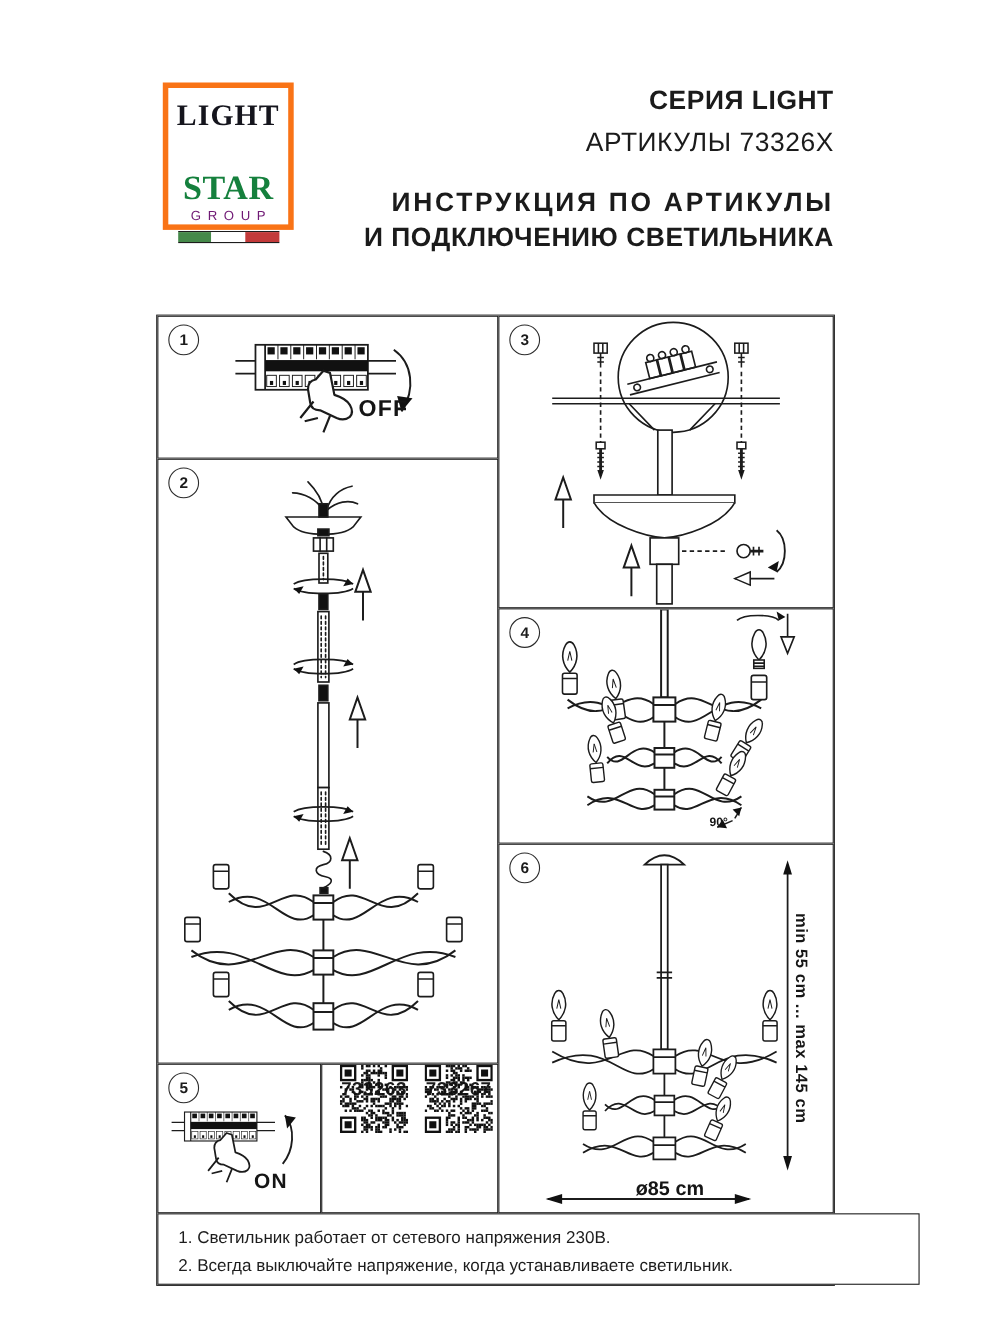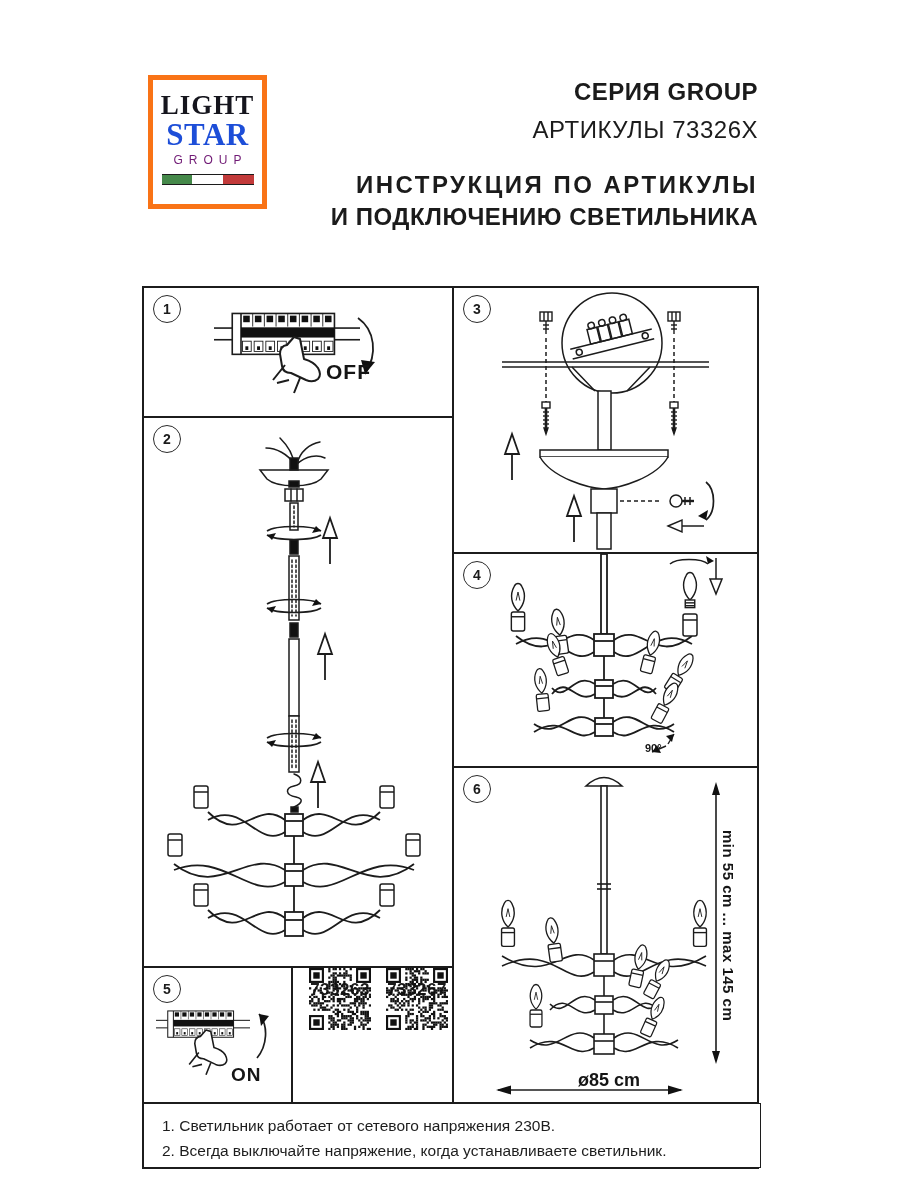--- a/index.html
+++ b/index.html
@@ -4,42 +4,42 @@
 <style>
   html,body{margin:0;padding:0;background:#f3f3f3;}
   .page{position:relative;width:904px;height:1200px;background:#ffffff;margin:0 auto;
         font-family:"Liberation Sans",sans-serif;color:#1b1b1b;overflow:hidden;}
   
   .logo-box{position:absolute;left:148px;top:75px;width:119px;height:134px;
             border:5px solid #f97316;background:#fff;text-align:center;box-sizing:border-box;}
   .logo-w1{margin-top:13px;font-family:"Liberation Serif",serif;font-weight:700;font-size:27px;
            line-height:.95;letter-spacing:1px;color:#15151d;}
   .logo-w2{font-family:"Liberation Serif",serif;font-weight:700;font-size:31px;line-height:1.0;
-           letter-spacing:.5px;color:#1d4ed8;}
+           letter-spacing:.5px;color:#15803d;margin-top:36px;}
   .logo-w3{font-size:12px;letter-spacing:6px;text-indent:6px;color:#701a75;margin-top:3px;}
   .logo-flag{display:flex;width:92px;height:9px;margin:7px auto 0;
              border-top:1.5px solid #1c1c1c;border-bottom:1.5px solid #1c1c1c;box-sizing:content-box;}
   .logo-flag span{flex:1;}
   .titles{position:absolute;right:146px;top:78px;text-align:right;}
   .t-series{font-size:24px;font-weight:700;letter-spacing:.5px;}
   .t-articles{font-size:24px;font-weight:400;letter-spacing:.5px;margin-top:10px;}
   .t-instr1{font-size:24px;font-weight:700;letter-spacing:2.5px;margin-top:27px;}
   .t-instr2{font-size:24px;font-weight:700;letter-spacing:.5px;margin-top:4px;}
   
   .grid-frame{position:absolute;left:142px;top:286px;width:617px;height:883px;
               border:1.5px solid #1c1c1c;box-sizing:border-box;pointer-events:none;}
   .panel{position:absolute;border:1px solid #1c1c1c;background:#fff;box-sizing:border-box;}
   .p1{left:143px;top:287px;width:310px;height:130px;}
   .p2{left:143px;top:417px;width:310px;height:550px;}
   .p5{left:143px;top:967px;width:149px;height:136px;}
   .pqr{left:292px;top:967px;width:161px;height:136px;}
   .p3{left:453px;top:287px;width:305px;height:266px;}
   .p4{left:453px;top:553px;width:305px;height:214px;}
   .p6{left:453px;top:767px;width:305px;height:336px;}
-  .notes{left:143px;top:1103px;width:618px;height:65px;padding:9px 0 16px 18px;}
+  .notes{left:143px;top:1103px;width:693px;height:65px;padding:9px 0 16px 18px;}
   .num-badge{position:absolute;left:9px;top:7px;width:26px;height:26px;border:1.7px solid #2b2b2b;
              border-radius:50%;display:flex;align-items:center;justify-content:center;
              font-size:14px;font-weight:700;background:#fff;z-index:3;}
   .panel svg{position:absolute;left:0;top:0;}
   .lbl{position:absolute;font-weight:700;color:#151515;}
   .lbl-off{left:182px;top:72px;font-size:21px;letter-spacing:1px;}
   .lbl-on{left:87px;top:96px;font-size:19px;letter-spacing:1px;}
   .lbl-90{left:191px;top:188px;font-size:11px;}
   .lbl-h{left:266px;top:62px;font-size:15px;writing-mode:vertical-rl;letter-spacing:.5px;}
   .lbl-d{left:95px;top:302px;width:120px;text-align:center;font-size:18px;}
@@ -158,21 +158,21 @@
     <div class="logo-w1">LIGHT</div>
     <div class="logo-w2">STAR</div>
     <div class="logo-w3">GROUP</div>
     <div class="logo-flag">
       <span style="background:#45894a"></span>
         <span style="background:#ffffff"></span>
         <span style="background:#c23a3a"></span>
     </div>
   </div>
   <div class="titles">
-    <div class="t-series">СЕРИЯ GROUP</div>
+    <div class="t-series">СЕРИЯ LIGHT</div>
     <div class="t-articles">АРТИКУЛЫ 73326X</div>
     <div class="t-instr1">ИНСТРУКЦИЯ ПО АРТИКУЛЫ</div>
     <div class="t-instr2">И ПОДКЛЮЧЕНИЮ СВЕТИЛЬНИКА</div>
   </div>
 
   <div class="grid-frame"></div>
 
   <div class="panel p1">
     <div class="num-badge">1</div>
     <svg width="308" height="128" viewBox="0 0 308 128">

